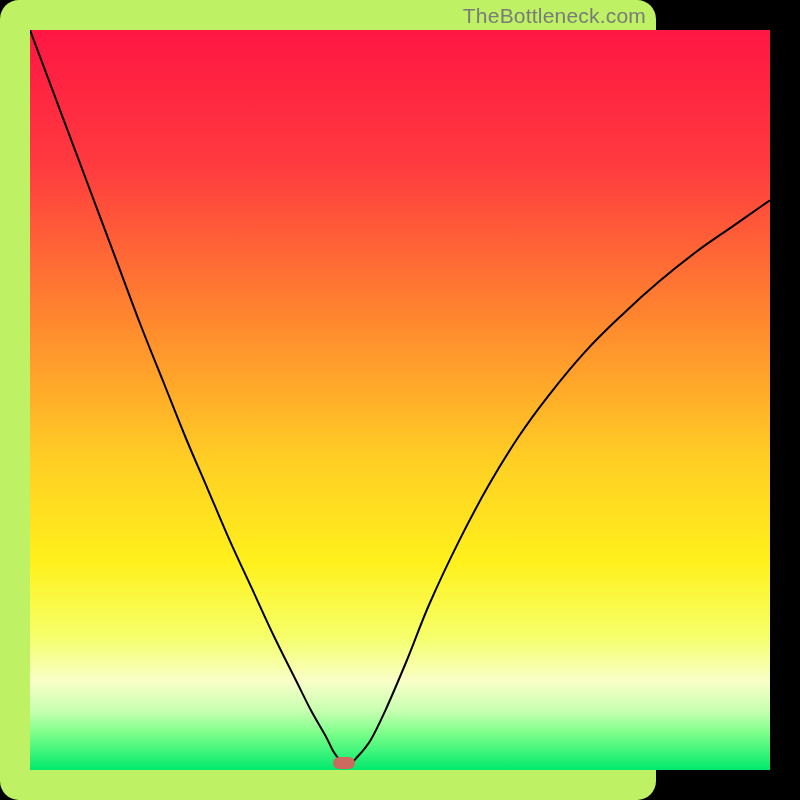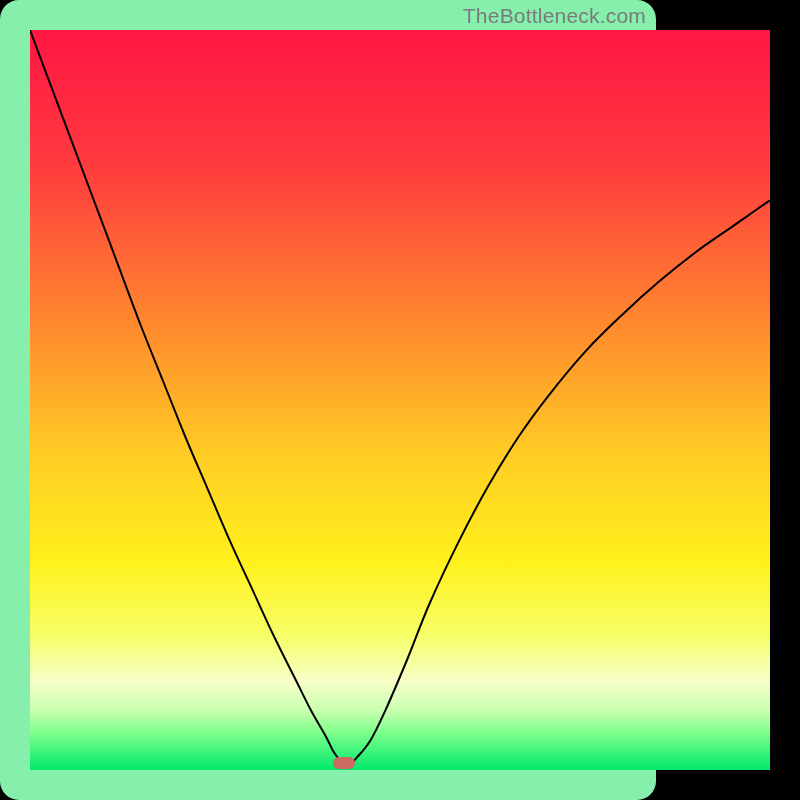--- a/index.html
+++ b/index.html
@@ -7,21 +7,21 @@
     width: 800px;
     height: 800px;
     background: #000;
     overflow: hidden;
     font-family: Arial, Helvetica, sans-serif;
   }
   .stage {
     position: relative;
     width: 656px;
     height: 800px;
-    background: #86efac;
+    background: #bef264;
     border-radius: 19px;
   }
   .plot-area {
     position: absolute;
     left: 30px;
     top: 30px;
     width: 740px;
     height: 740px;
     overflow: hidden;
   }

